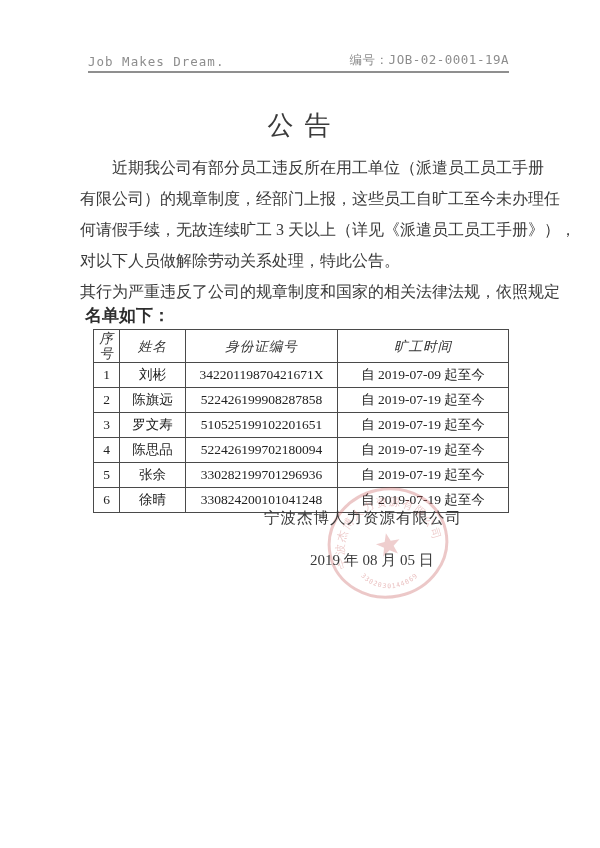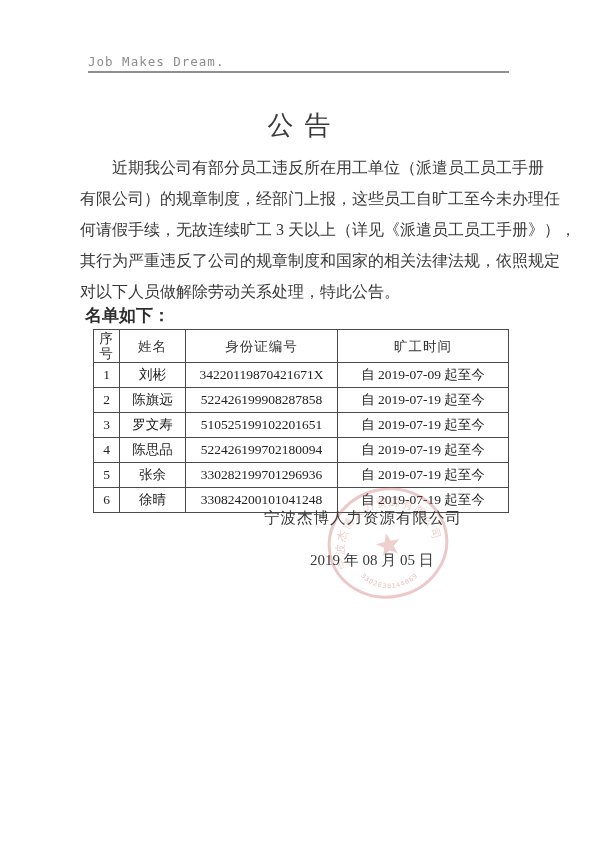--- a/index.html
+++ b/index.html
@@ -59,21 +59,21 @@
     position:absolute;left:93px;top:329px;width:415px;
     border-collapse:collapse;table-layout:fixed;
   }
   table.roster th,table.roster td{
     border:1px solid #4a4a4a;
     text-align:center;vertical-align:middle;
     padding:0;overflow:hidden;
   }
   table.roster th{
     height:32px;font-weight:normal;font-size:13.5px;color:#333;
-    letter-spacing:1px;line-height:15px;
+    letter-spacing:1px;line-height:15px;font-style:italic;
   }
   table.roster td{height:24px;font-size:13.5px;color:#222;}
   col.c-no{width:26px;}
   col.c-name{width:66px;}
   col.c-id{width:152px;}
   col.c-time{width:171px;}
   
   .footer-company{
     position:absolute;left:264px;top:508px;z-index:2;
     font-size:15.5px;color:#3a3a3a;letter-spacing:1px;white-space:nowrap;
@@ -90,31 +90,32 @@
     opacity:.8;
   }
 </style>
 </head>
 <body>
 
 <div class="page">
 
   <div class="letterhead">
     <span class="slogan">Job Makes Dream.</span>
+    <span class="doc-code">编号：JOB-02-0001-19A</span>
   </div>
   <div class="head-rule"></div>
 
   <div class="notice-title">公  告</div>
 
   <div class="notice-body">
     <div class="ln first">近期我公司有部分员工违反所在用工单位（派遣员工员工手册</div>
     <div class="ln">有限公司）的规章制度，经部门上报，这些员工自旷工至今未办理任</div>
     <div class="ln">何请假手续，无故连续旷工 3 天以上（详见《派遣员工员工手册》），</div>
+    <div class="ln last">对以下人员做解除劳动关系处理，特此公告。</div>
     <div class="ln">其行为严重违反了公司的规章制度和国家的相关法律法规，依照规定</div>
-    <div class="ln last">对以下人员做解除劳动关系处理，特此公告。</div>
   </div>
 
   <div class="list-intro">名单如下：</div>
 
   <table class="roster">
     <colgroup>
         <col class="c-no">
         <col class="c-name">
         <col class="c-id">
         <col class="c-time">

